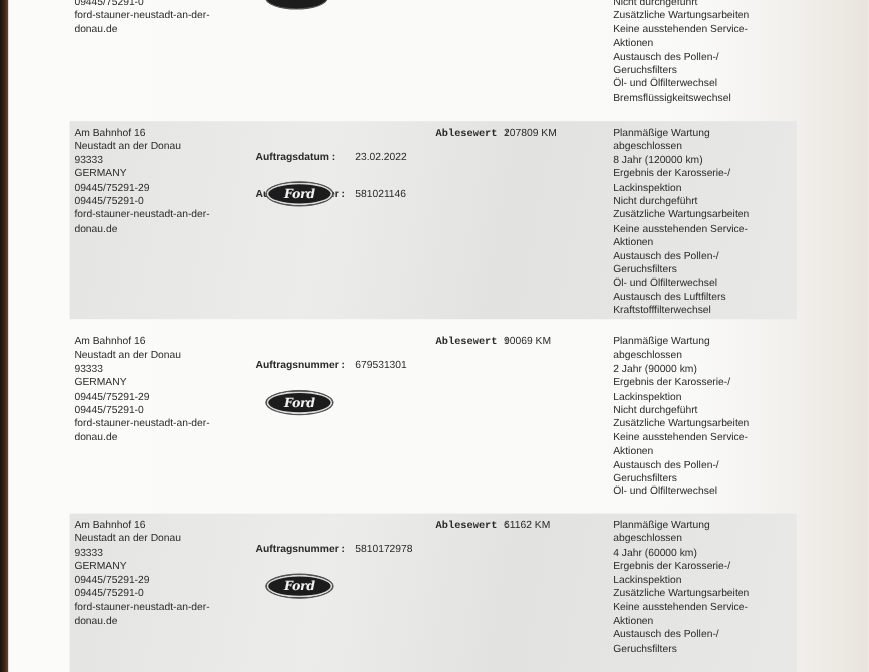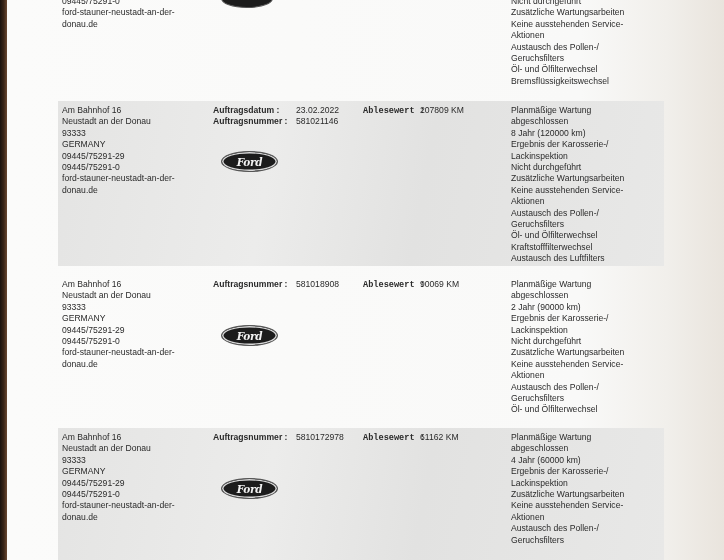--- a/index.html
+++ b/index.html
@@ -21,21 +21,21 @@
     position:absolute; left:58px; width:606px;
   }
   .record.shaded {
     background:linear-gradient(100deg,#e4e4e3 0%,#ececeb 35%,#e2e2e1 60%,#e8e8e7 100%);
   }
   .col { position:absolute; top:4px; font-size:8.6px; line-height:11.4px; }
   .addr { left:4px; width:140px; }
   .addr div { white-space:nowrap; }
   .order { left:155px; width:150px; }
   .order .row { white-space:nowrap; }
-  .order .lbl { font-weight:bold; display:inline-block; width:83px; }
+  .order .lbl { font-weight:bold; display:inline-block; width:83px;margin-top:20px; }
   .mileage { left:305px; width:150px; white-space:nowrap; }
   .mileage .lbl { font-weight:bold; display:inline-block; width:57px;font-family:Liberation Mono, monospace; }
   .details { left:453px; width:155px; }
   .details div { white-space:nowrap; }
   .details .b { font-weight:normal; }
   .logo {
     position:absolute; left:163px; top:50px; width:55px; height:19px;
     border-radius:50%;
     background:#1c1c1c;
     border:1.5px solid #555;
@@ -103,38 +103,38 @@
     <div>8 Jahr (120000 km)</div>
     <div class="b">Ergebnis der Karosserie-/</div>
     <div class="b">Lackinspektion</div>
     <div>Nicht durchgeführt</div>
     <div class="b">Zusätzliche Wartungsarbeiten</div>
     <div>Keine ausstehenden Service-</div>
     <div>Aktionen</div>
     <div>Austausch des Pollen-/</div>
     <div>Geruchsfilters</div>
     <div>Öl- und Ölfilterwechsel</div>
+    <div>Austausch des Luftfilters</div>
     <div>Kraftstofffilterwechsel</div>
-    <div>Austausch des Luftfilters</div>
   </div>
 </div>
 
 <div class="record" style="top:275px;height:150px;">
   <div class="col addr">
     <div>Am Bahnhof 16</div>
     <div>Neustadt an der Donau</div>
     <div>93333</div>
     <div>GERMANY</div>
     <div>09445/75291-29</div>
     <div>09445/75291-0</div>
     <div>ford-stauner-neustadt-an-der-</div>
     <div>donau.de</div>
   </div>
   <div class="col order">
-    <div class="row"><span class="lbl">Auftragsnummer :</span><span>581018908</span></div>
+    <div class="row"><span class="lbl">Auftragsnummer :</span><span>679531301</span></div>
   </div>
   <div class="logo">
       <span>Ford</span>
     </div>
   <div class="col mileage">
     <span class="lbl">Ablesewert :</span><span>90069 KM</span>
   </div>
   <div class="col details">
     <div class="b">Planmäßige Wartung</div>
     <div class="b">abgeschlossen</div>

